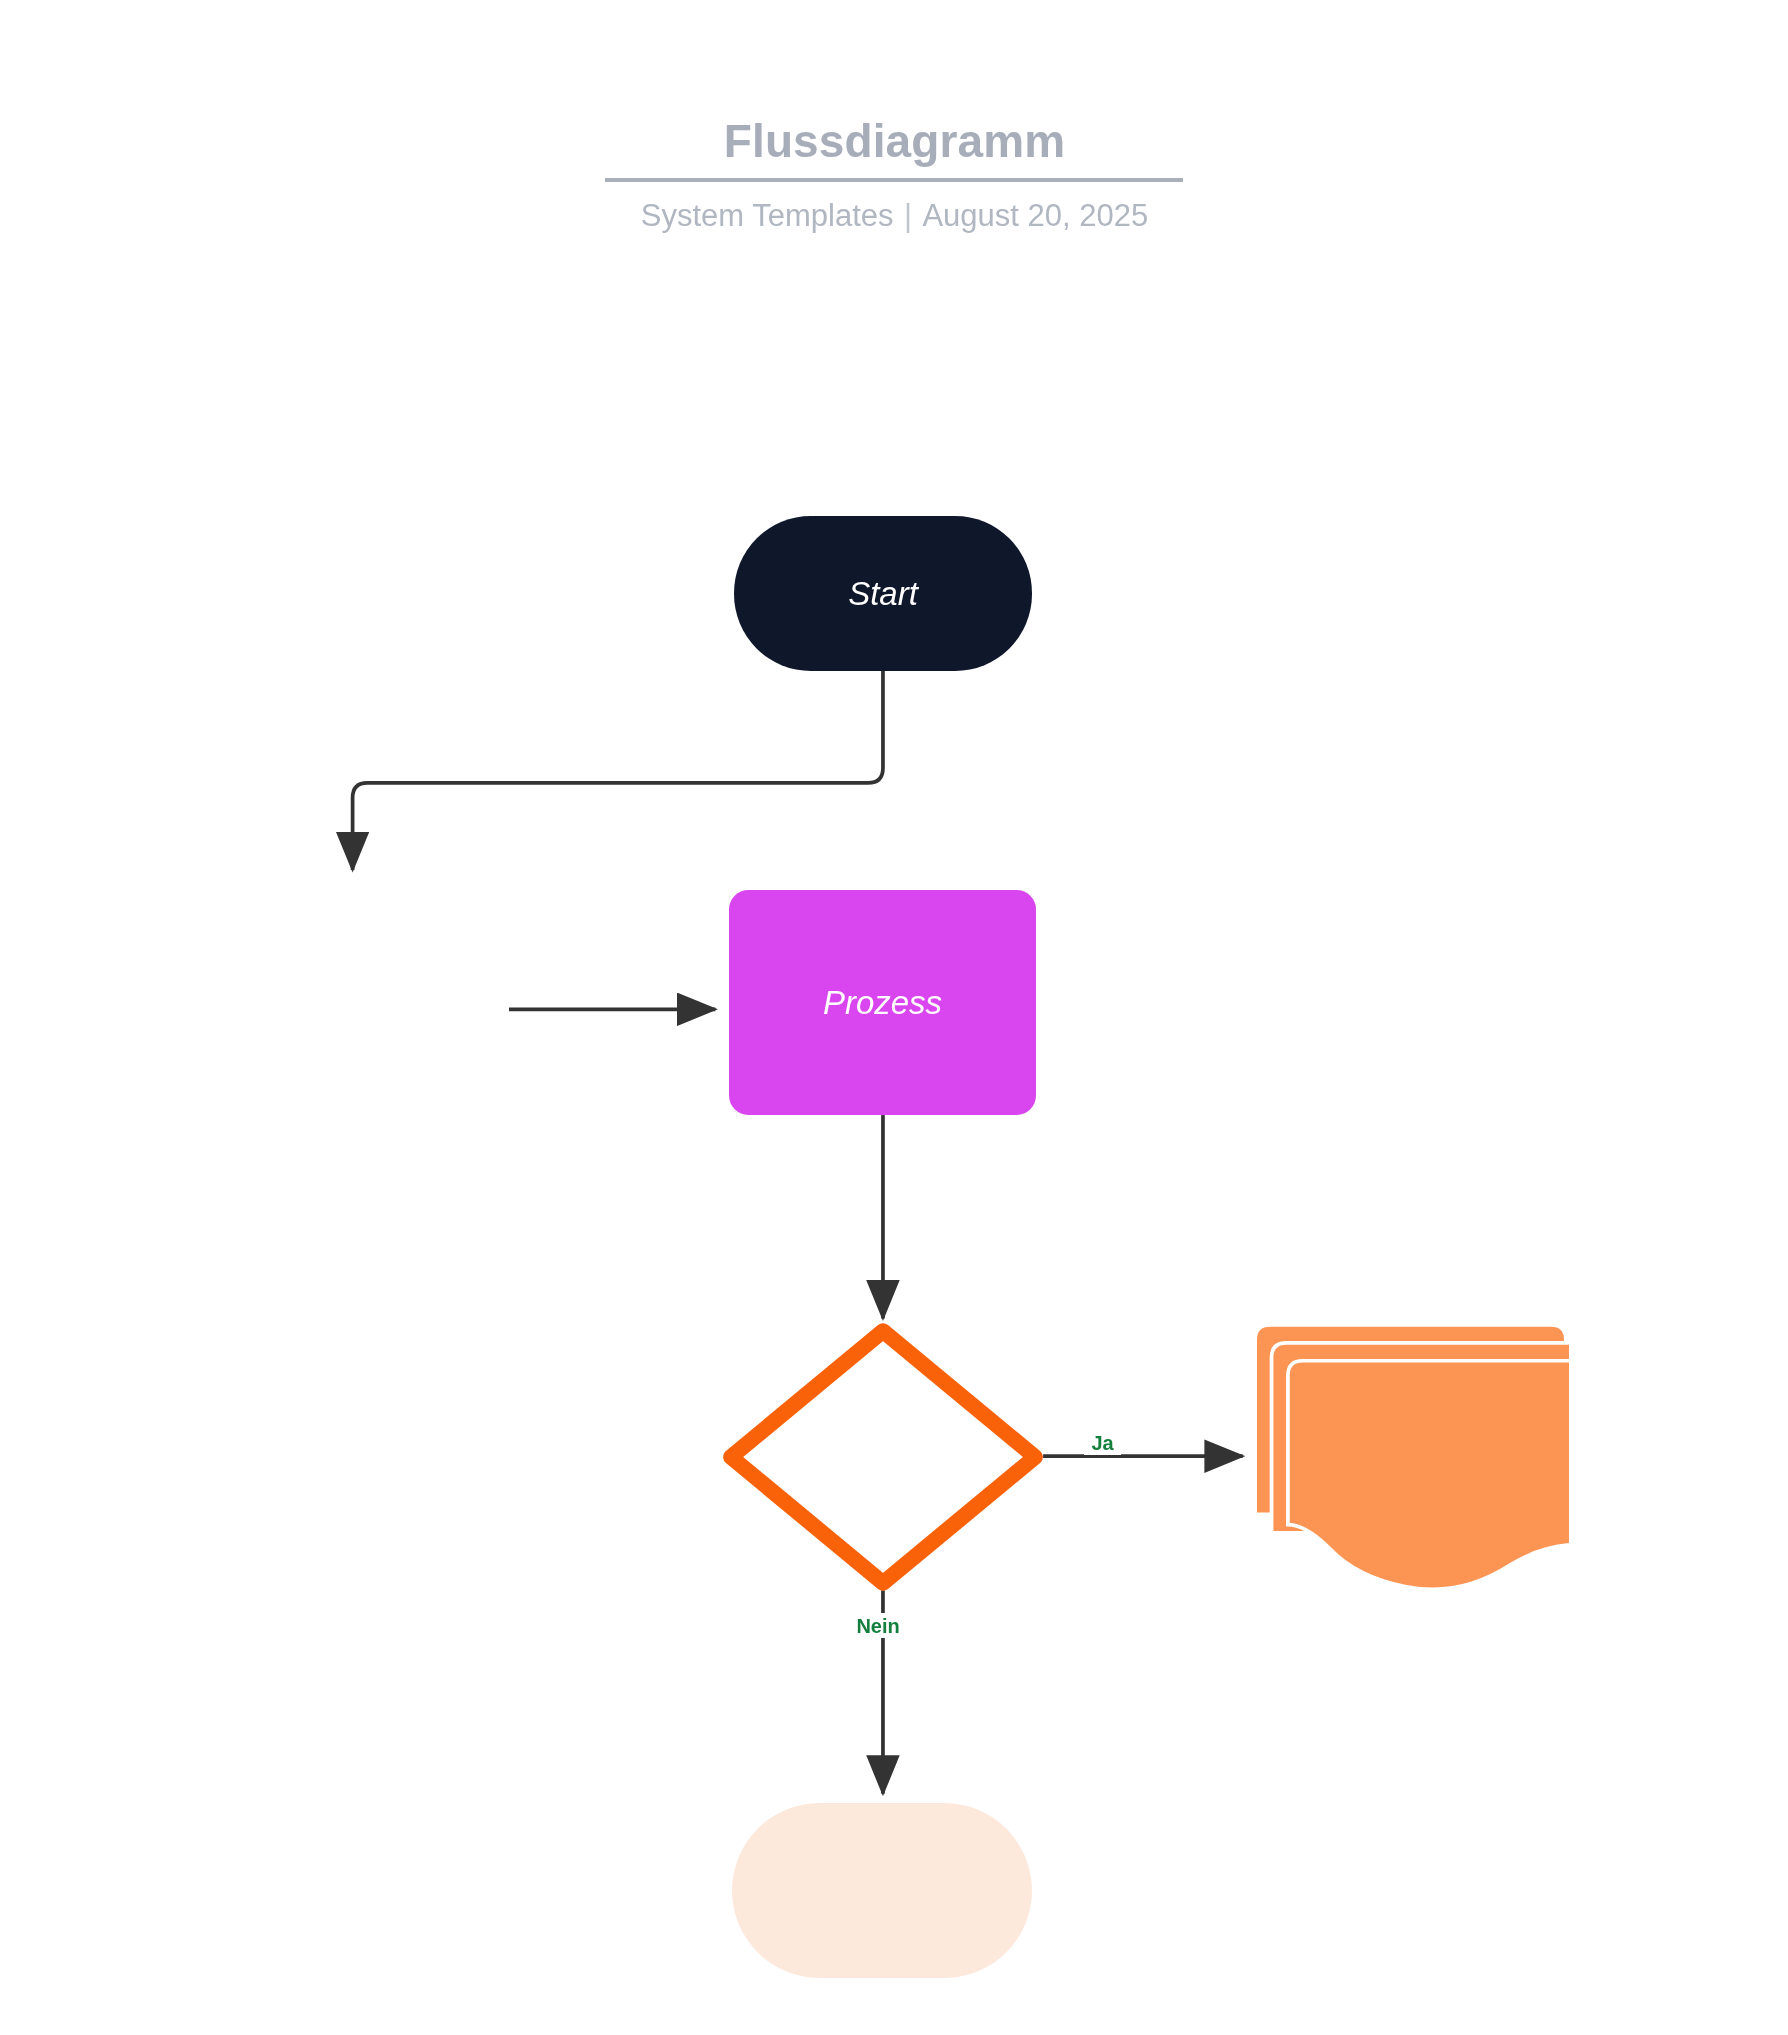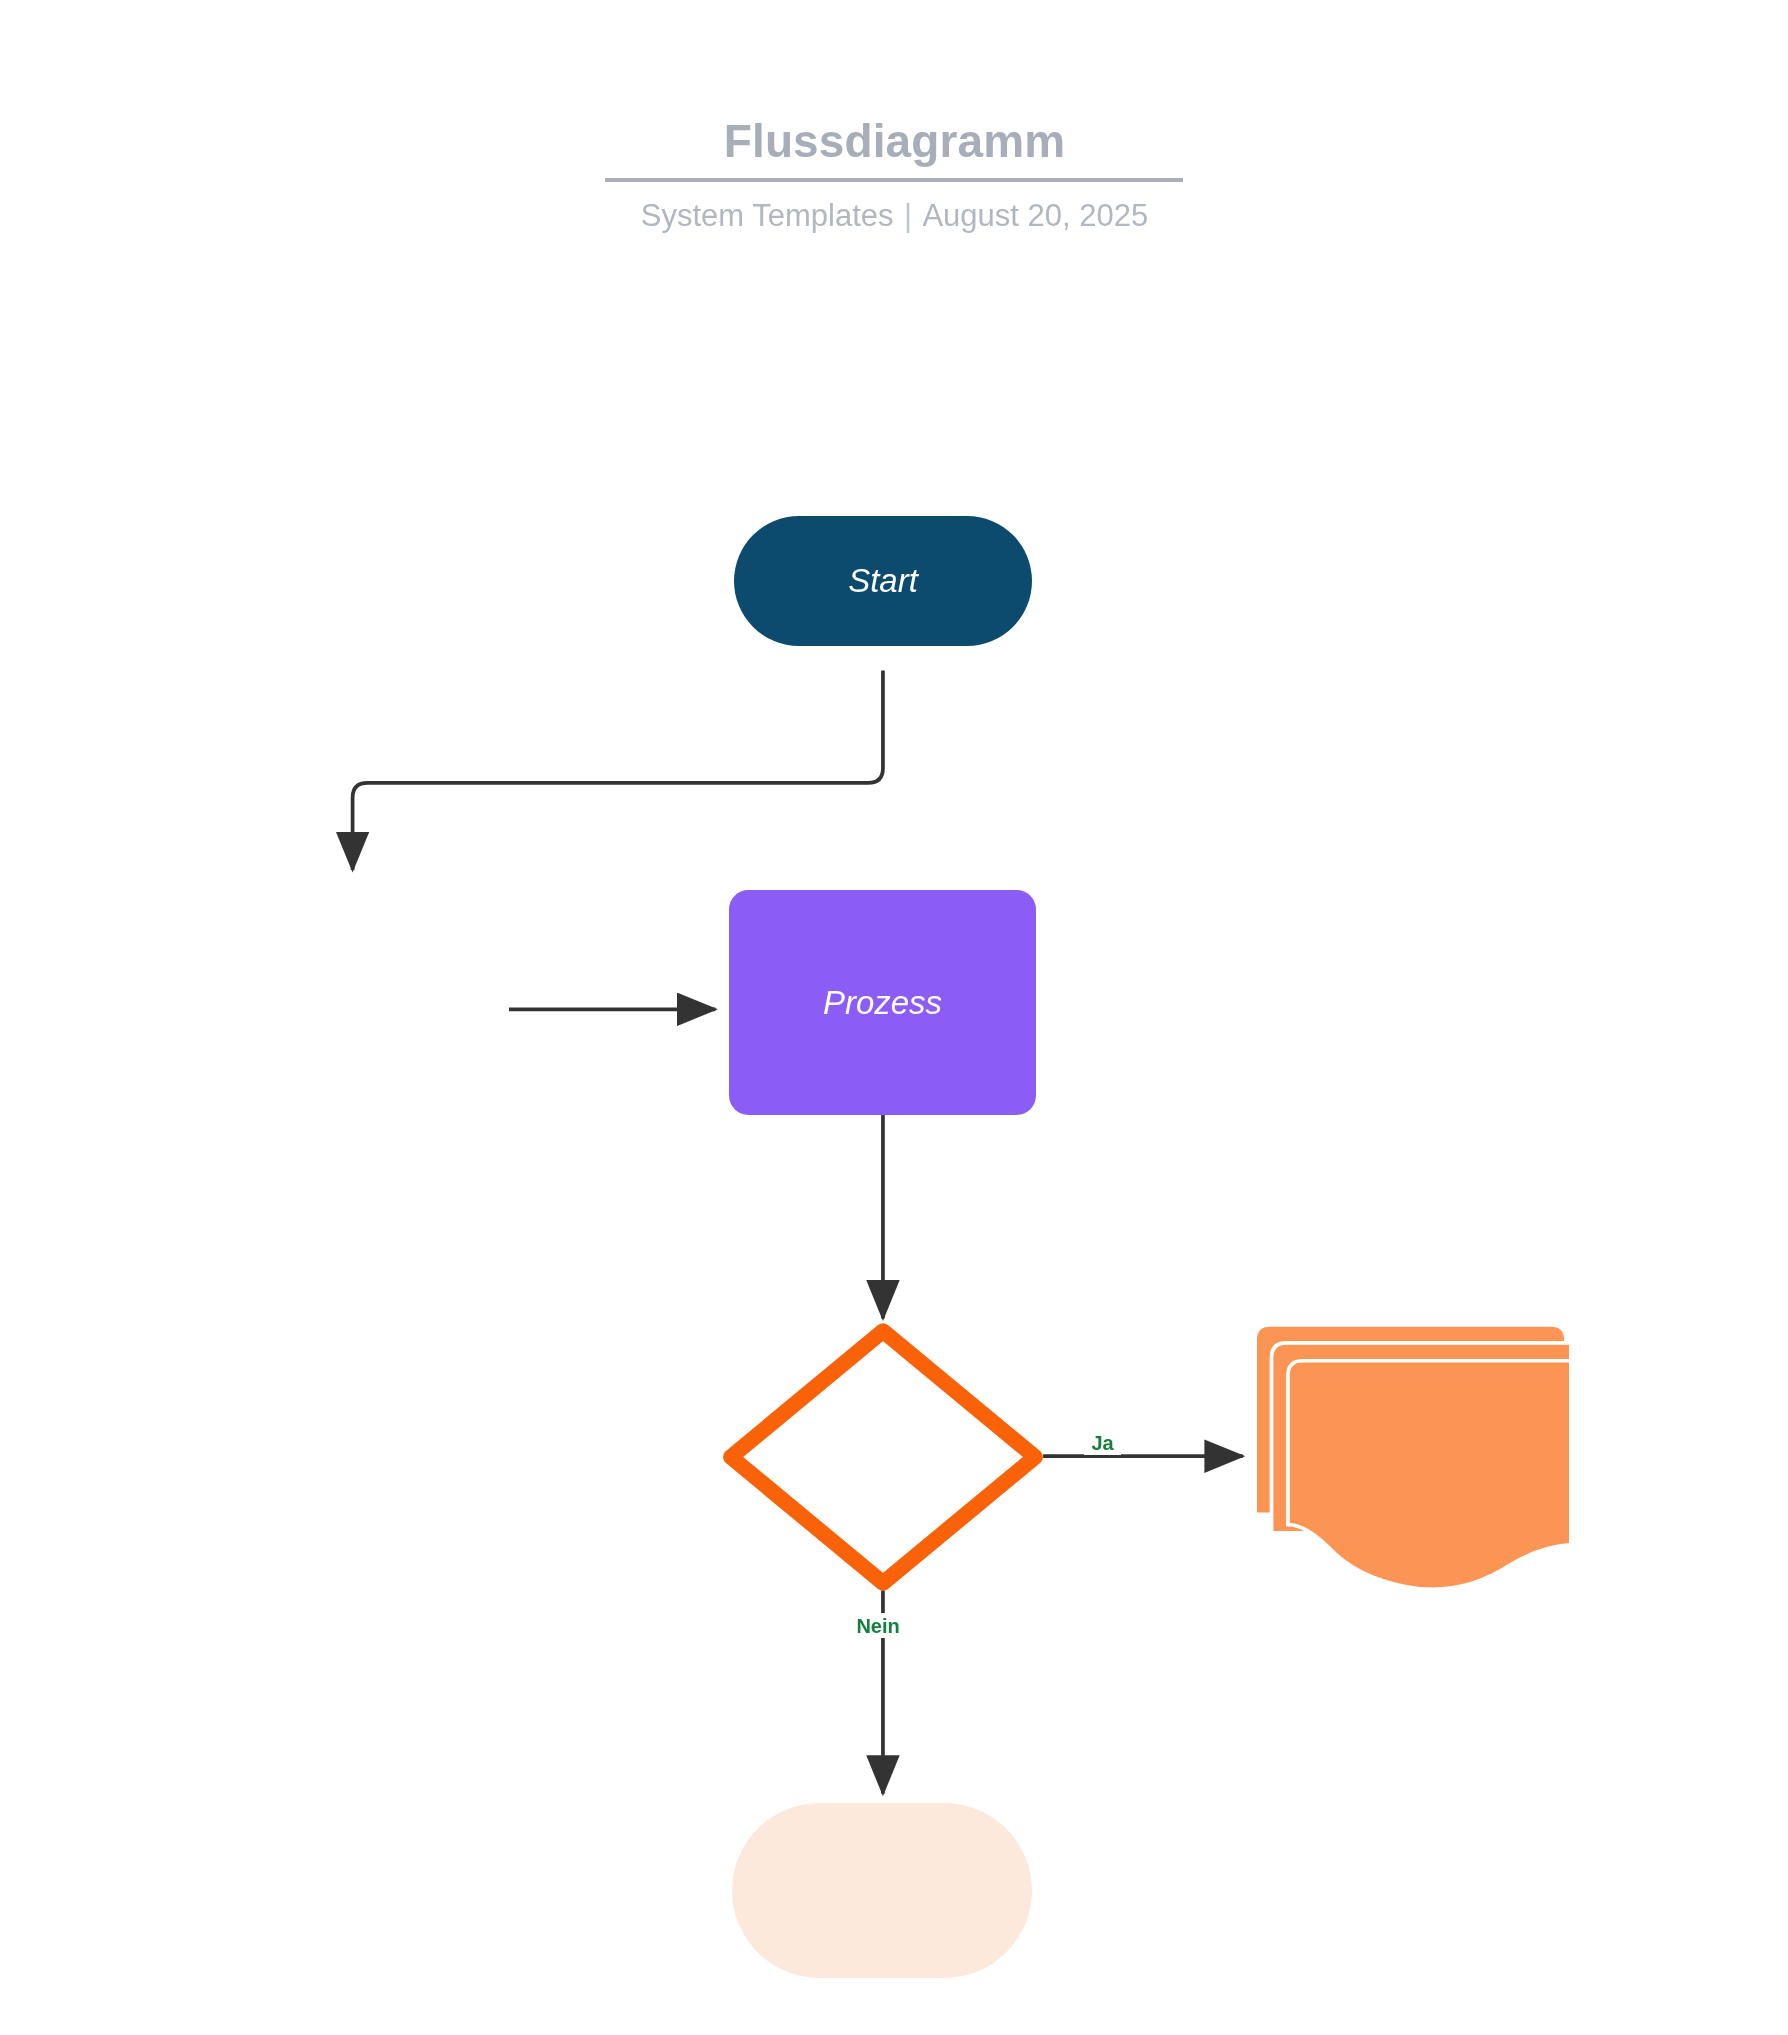--- a/index.html
+++ b/index.html
@@ -100,22 +100,22 @@
     padding: 0 19.4px;
     box-sizing: border-box;
     white-space: nowrap;
   }
 
   
   #node-start {
     left: 734px;
     top: 516px;
     width: 298px;
-    height: 130px;
-    background: #0c4a6e;
+    height: 155px;
+    background: #0f172a;
     border-radius: 77px;
   }
 
   
   #node-manual {
     left: 203px;
     top: 895px;
     width: 305px;
     height: 220px;
   }
@@ -127,21 +127,21 @@
   #node-manual .node-label {
     padding-top: 25px;
   }
 
   
   #node-process {
     left: 729px;
     top: 890px;
     width: 307px;
     height: 225px;
-    background: #8b5cf6;
+    background: #d946ef;
     border-radius: 19.4px;
   }
 
   
   #node-decision {
     left: 719px;
     top: 1319px;
     width: 328px;
     height: 276px;
   }

